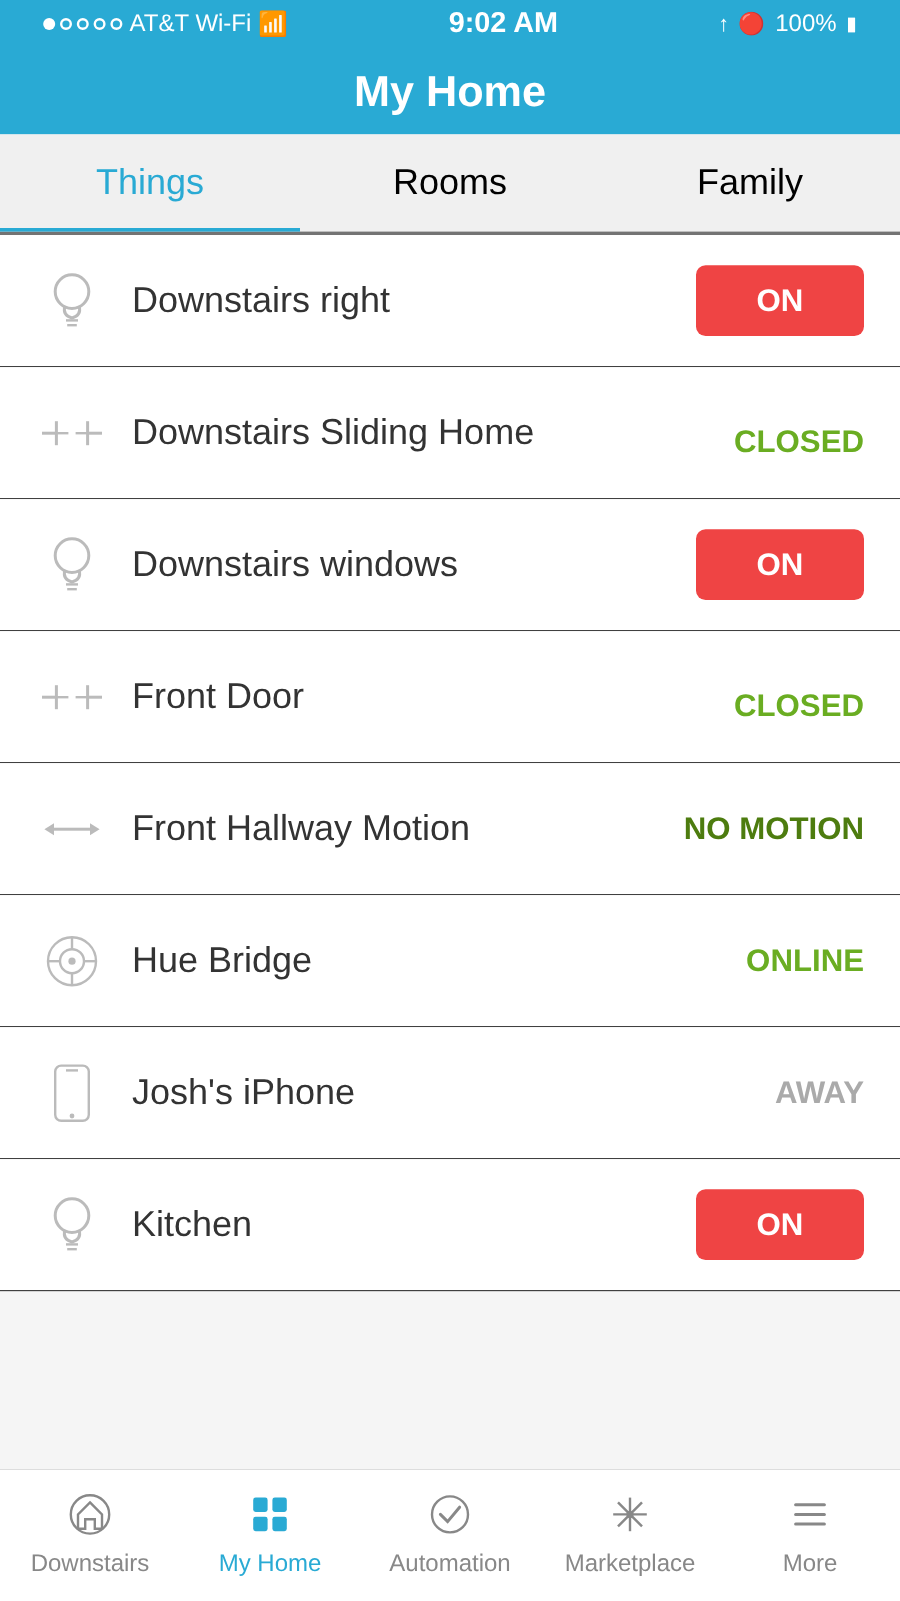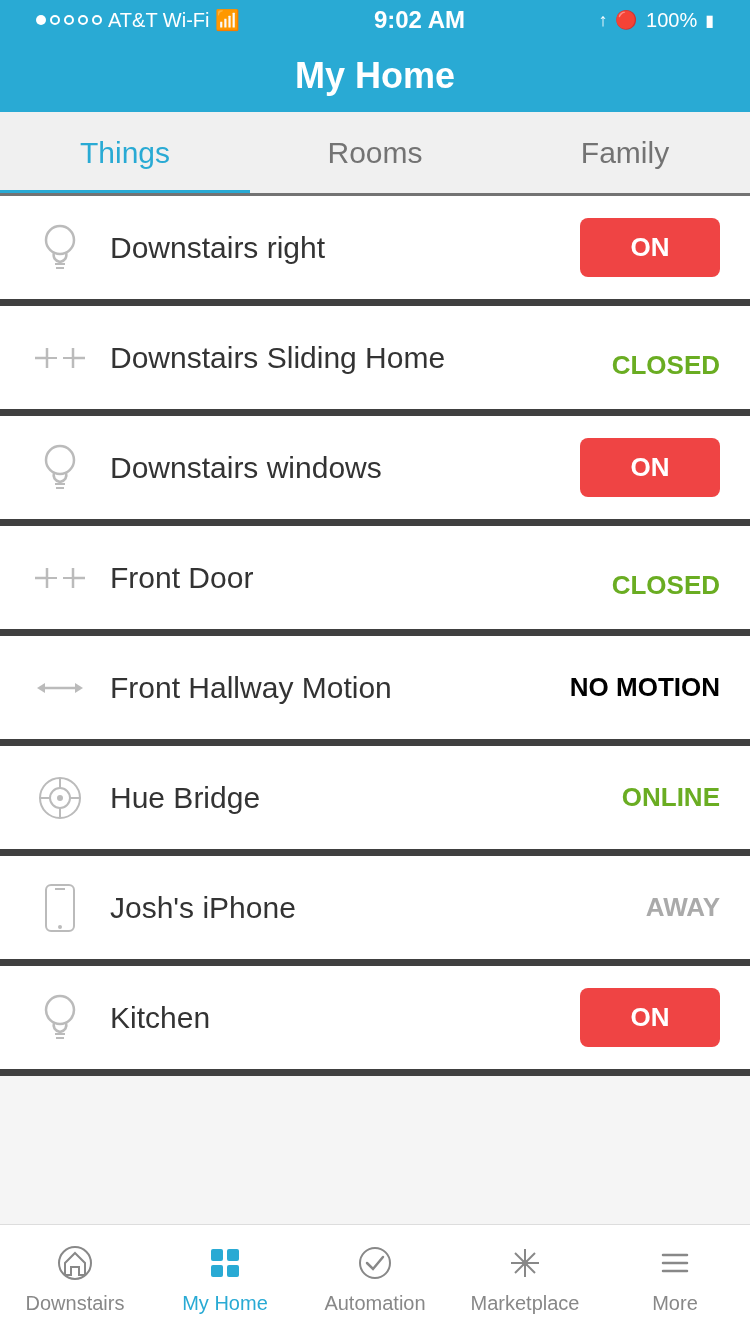--- a/index.html
+++ b/index.html
@@ -51,21 +51,21 @@
       display: flex;
       height: 84px;
       border-bottom: 3px solid #737373;
     }
     .tab {
       flex: 1;
       display: flex;
       align-items: center;
       justify-content: center;
       font-size: 30px;
-      color: #737373;
+      color: #000000;
       cursor: pointer;
       position: relative;
     }
     .tab.active {
       color: #29aad4;
     }
     .tab.active::after {
       content: '';
       position: absolute;
       bottom: 0;
@@ -78,21 +78,21 @@
     
     .device-list {
       background: white;
       flex: 1;
     }
     .device-item {
       display: flex;
       align-items: center;
       padding: 0 30px;
       height: 110px;
-      border-bottom: 7px solid #404040;
+      border-bottom: 1px solid #404040;
       background: white;
     }
     .device-icon {
       width: 60px;
       display: flex;
       align-items: center;
       justify-content: center;
       flex-shrink: 0;
     }
     .device-name {
@@ -109,21 +109,21 @@
       background: #ef4444;
       color: white;
       padding: 14px 30px;
       border-radius: 8px;
       font-size: 26px;
       font-weight: 600;
       min-width: 140px;
       text-align: center;
     }
     .status-closed { color: #6aad22; margin-top: 16px; }
-    .status-no-motion { color: #000000; }
+    .status-no-motion { color: #4d7c0f; }
     .status-online { color: #6aad22; }
     .status-away { color: #aaa; }
 
     
     .bottom-nav {
       position: fixed;
       bottom: 0;
       width: 750px;
       height: 110px;
       background: white;

